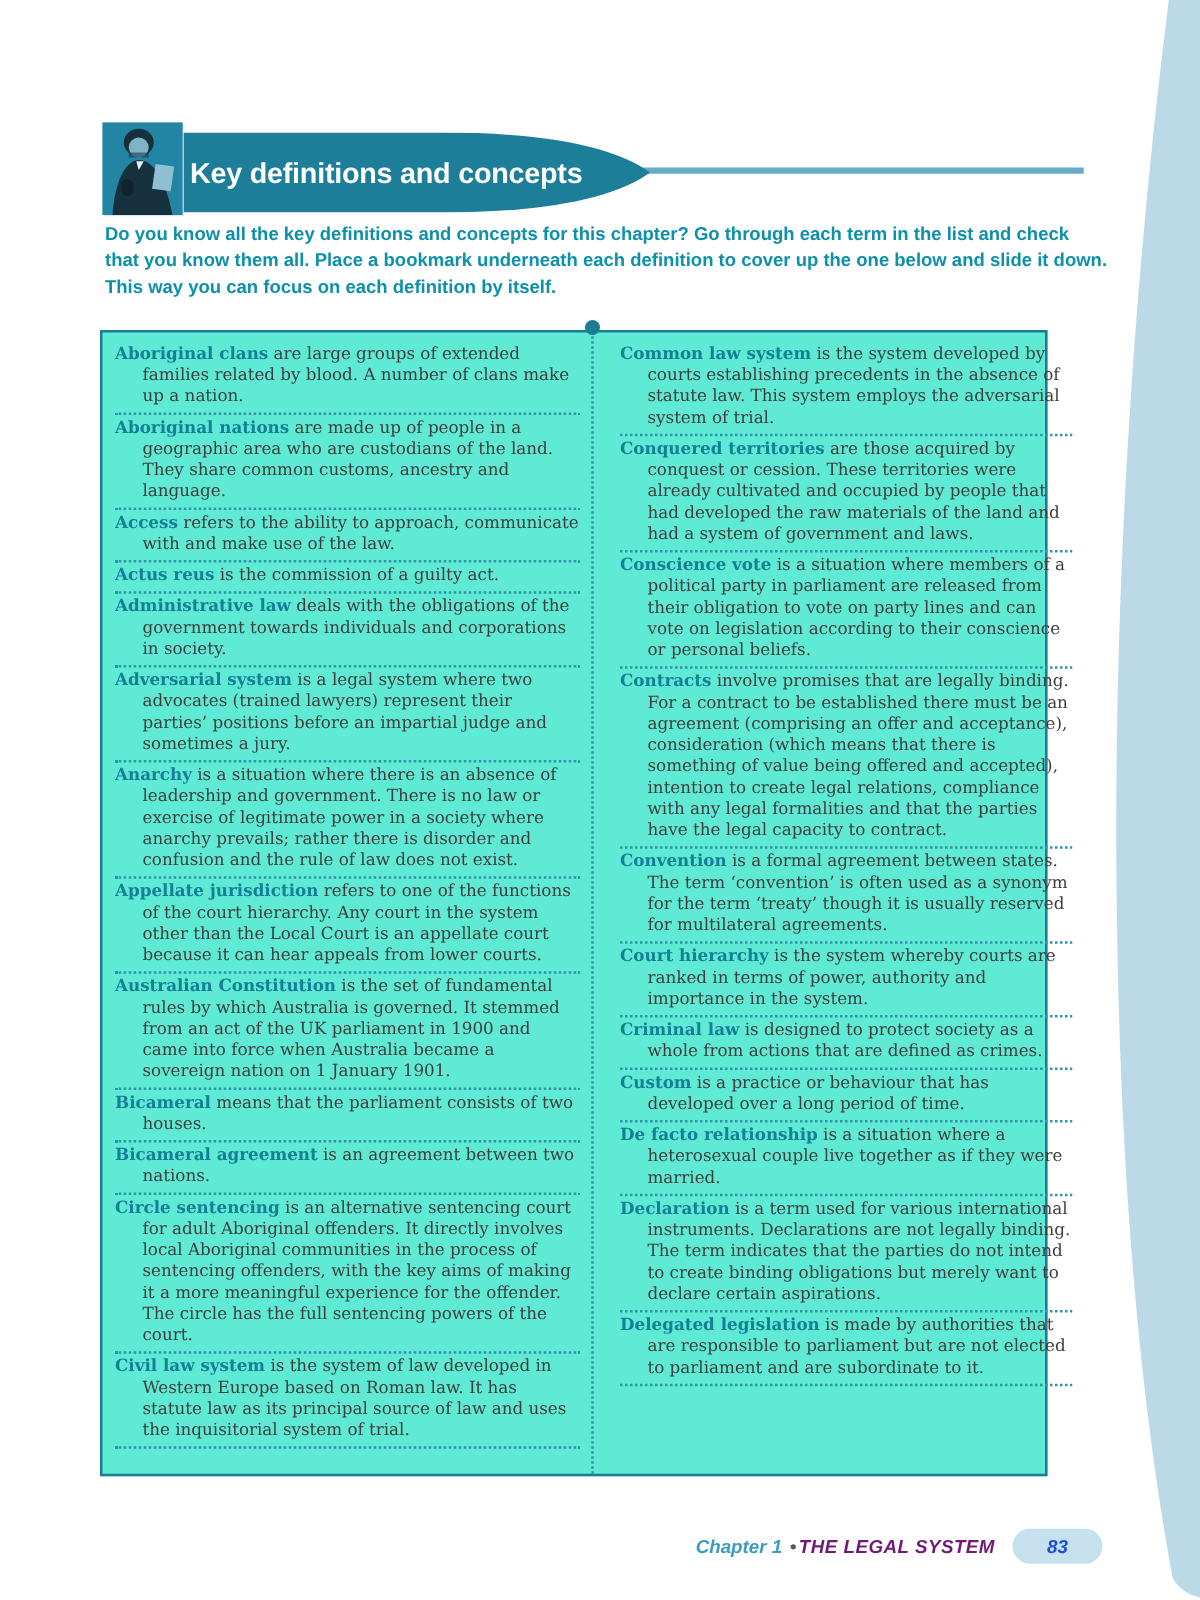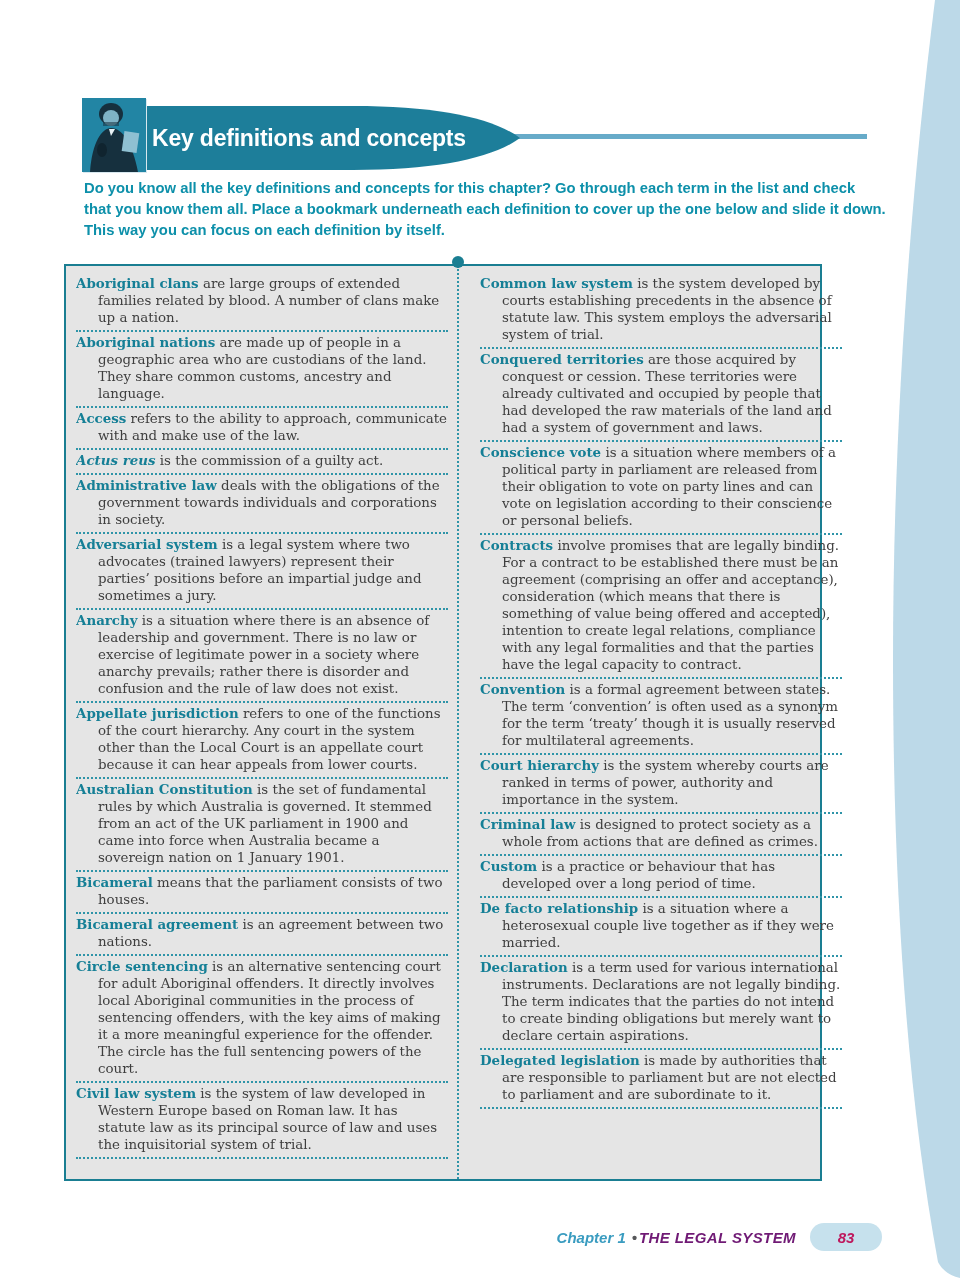--- a/index.html
+++ b/index.html
@@ -15,42 +15,42 @@
   .accent-line{position:absolute;left:505px;top:134px;width:362px;height:5px;background:#67abc9;z-index:1;}
   .photo{position:absolute;left:82px;top:98px;width:64px;height:74px;background:#2285a4;z-index:3;
         box-shadow:1px 1px 0 #d8e8ef;}
   .photo svg{width:100%;height:100%;display:block;}
 
   
   .intro{position:absolute;left:84px;top:178px;width:802px;z-index:2;
         font-size:14.8px;font-weight:bold;color:#0d90aa;line-height:21px;}
 
   
-  .defs-box{position:absolute;left:64px;top:264px;width:758px;height:917px;box-sizing:border-box;
-        border:2px solid #1a7e92;background:#e5e5e5;z-index:2;}
+  .defs-box{position:absolute;left:80px;top:264px;width:758px;height:917px;box-sizing:border-box;
+        border:2px solid #1a7e92;background:#5eead4;z-index:2;}
   .col{position:absolute;top:7px;bottom:4px;overflow:hidden;
         font-family:"DejaVu Serif","Liberation Serif",serif;
         font-size:13.4px;line-height:17px;color:#3e3e3e;}
   .col.left{left:10px;width:372px;}
   .col.right{left:414px;width:362px;}
   .divider{position:absolute;left:391px;top:0;bottom:0;border-left:2px dotted #2e94a8;}
   .divider-dot{position:absolute;left:-7px;top:-10px;width:12px;height:12px;border-radius:50%;
         background:#1a7e92;}
   .entry{padding:2px 0 4px 22px;text-indent:-22px;border-bottom:2px dotted #2e94a8;}
   .term{font-weight:bold;color:#157f96;}
-  .term.italic{font-style:italic;}
+  .term.italic{}
 
   
   .footer{position:absolute;top:1223px;left:0;width:882px;z-index:2;display:flex;
         justify-content:flex-end;align-items:center;font-weight:bold;font-size:15px;font-style:italic;}
   .footer .chapter{color:#3a9cc0;margin-right:6px;}
   .footer .bullet{color:#57585a;margin-right:2px;}
   .footer .book-title{color:#701a75;letter-spacing:0.4px;}
   .page-pill{background:#c6e1ed;border-radius:14px;width:72px;height:28px;margin-left:14px;
-        display:flex;align-items:center;justify-content:center;color:#be185d;font-size:15px;}
+        display:flex;align-items:center;justify-content:center;color:#1d4ed8;font-size:15px;}
 </style>
 </head>
 <body>
 
 <div class="page">
 
   <svg class="curve-svg" viewBox="0 0 960 1280" preserveAspectRatio="none">
     <path d="M960 0 L935 0 C906 230 893 460 893 660 C893 905 909 1105 938 1262 C942 1270 950 1276 960 1278 Z" fill="#bcd9e8"></path>
   </svg>
 

